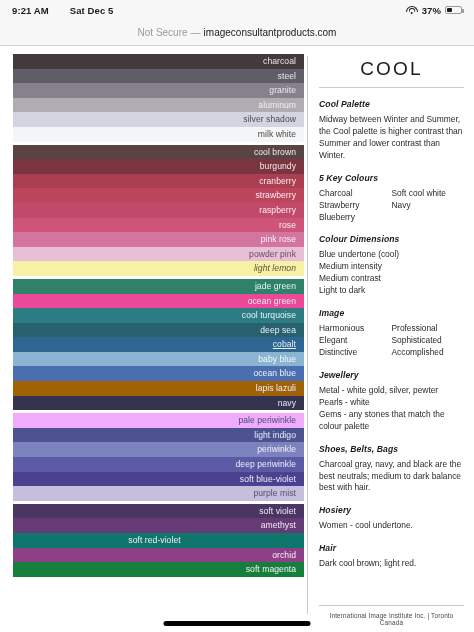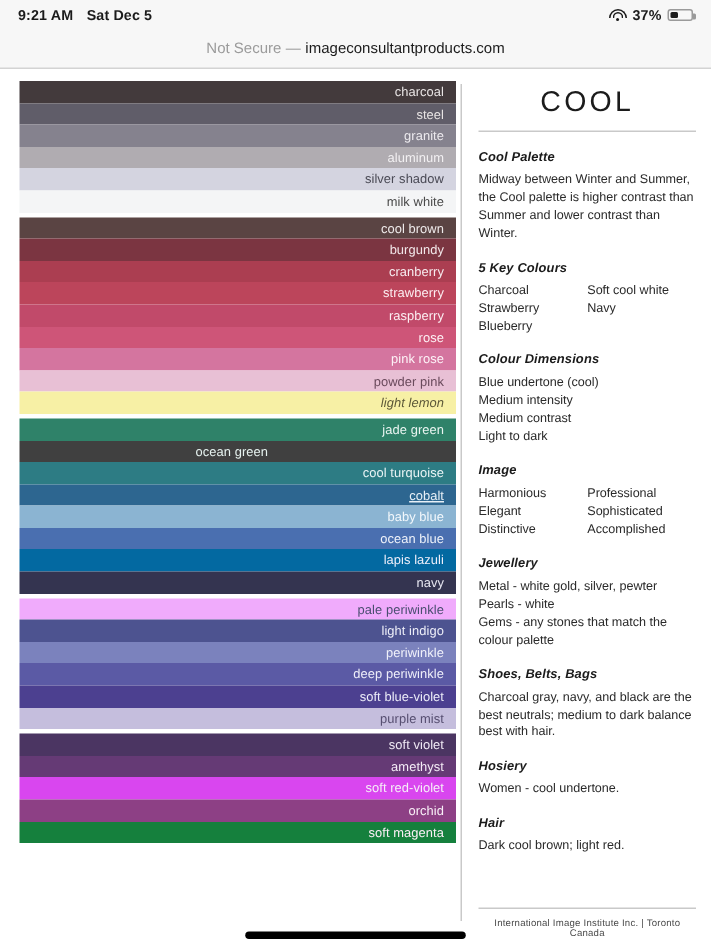--- a/index.html
+++ b/index.html
@@ -15,21 +15,21 @@
     height:20px;
     background:#f7f7f7;
     display:flex;
     align-items:center;
     padding:0 12px;
     font-size:9.5px;
     font-weight:bold;
     color:#1b1b1b;
     letter-spacing:.1px;
   }
-  .sb-left{ display:flex; gap:9px; align-items:center; }
+  .sb-left{ display:flex; gap:21px; align-items:center; }
   .sb-right{ margin-left:auto; display:flex; align-items:center; gap:4px; }
   .wifi-ico{ display:inline-block; width:12px; height:9px; position:relative; }
   .wifi-ico i{
     position:absolute; left:50%; transform:translateX(-50%);
     border:1.3px solid #1b1b1b; border-bottom:none;
     border-radius:50% 50% 0 0 / 100% 100% 0 0;
   }
   .wifi-ico i:nth-child(1){ width:12px; height:6px; top:0; }
   .wifi-ico i:nth-child(2){ width:7px;  height:3.5px; top:2.6px; }
   .wifi-ico i:nth-child(3){
@@ -240,36 +240,39 @@
           <span>powder pink</span>
         </div>
         <div class="swatch" style="background: rgb(247, 240, 165); color: rgb(92, 88, 56); font-style: italic;">
           <span>light lemon</span>
         </div>
       </div>
       <div class="group">
         <div class="swatch" style="background: rgb(47, 130, 105); color: rgb(234, 245, 241);">
           <span>jade green</span>
         </div>
-        <div class="swatch" style="background: #404040; color: rgb(230, 242, 239); justify-content: center;">
+        <div class="swatch" style="background: #ec4899; color: rgb(230, 242, 239);">
           <span>ocean green</span>
         </div>
         <div class="swatch" style="background: rgb(45, 124, 132); color: rgb(233, 244, 245);">
           <span>cool turquoise</span>
         </div>
+        <div class="swatch" style="background: rgb(40, 96, 110); color: rgb(231, 241, 244);">
+          <span>deep sea</span>
+        </div>
         <div class="swatch" style="background: rgb(45, 102, 144); color: rgb(232, 240, 247); text-decoration: underline;">
           <span>cobalt</span>
         </div>
         <div class="swatch" style="background: rgb(139, 180, 210); color: rgb(243, 248, 252);">
           <span>baby blue</span>
         </div>
         <div class="swatch" style="background: rgb(74, 111, 176); color: rgb(238, 242, 250);">
           <span>ocean blue</span>
         </div>
-        <div class="swatch" style="background: #0369a1; color: rgb(236, 238, 250);">
+        <div class="swatch" style="background: #a16207; color: rgb(236, 238, 250);">
           <span>lapis lazuli</span>
         </div>
         <div class="swatch" style="background: rgb(52, 52, 80); color: rgb(232, 232, 242);">
           <span>navy</span>
         </div>
       </div>
       <div class="group">
         <div class="swatch" style="background: #f0abfc; color: rgb(74, 78, 112);">
           <span>pale periwinkle</span>
         </div>
@@ -289,21 +292,21 @@
           <span>purple mist</span>
         </div>
       </div>
       <div class="group">
         <div class="swatch" style="background: rgb(75, 53, 98); color: rgb(240, 234, 245);">
           <span>soft violet</span>
         </div>
         <div class="swatch" style="background: rgb(101, 58, 117); color: rgb(244, 236, 246);">
           <span>amethyst</span>
         </div>
-        <div class="swatch" style="background: #d946ef; color: rgb(246, 238, 247);">
+        <div class="swatch" style="background: #0f766e; color: rgb(246, 238, 247); justify-content: center;">
           <span>soft red-violet</span>
         </div>
         <div class="swatch" style="background: rgb(141, 64, 133); color: rgb(248, 239, 247);">
           <span>orchid</span>
         </div>
         <div class="swatch" style="background: #15803d; color: rgb(251, 239, 246);">
           <span>soft magenta</span>
         </div>
       </div>
     </div>

